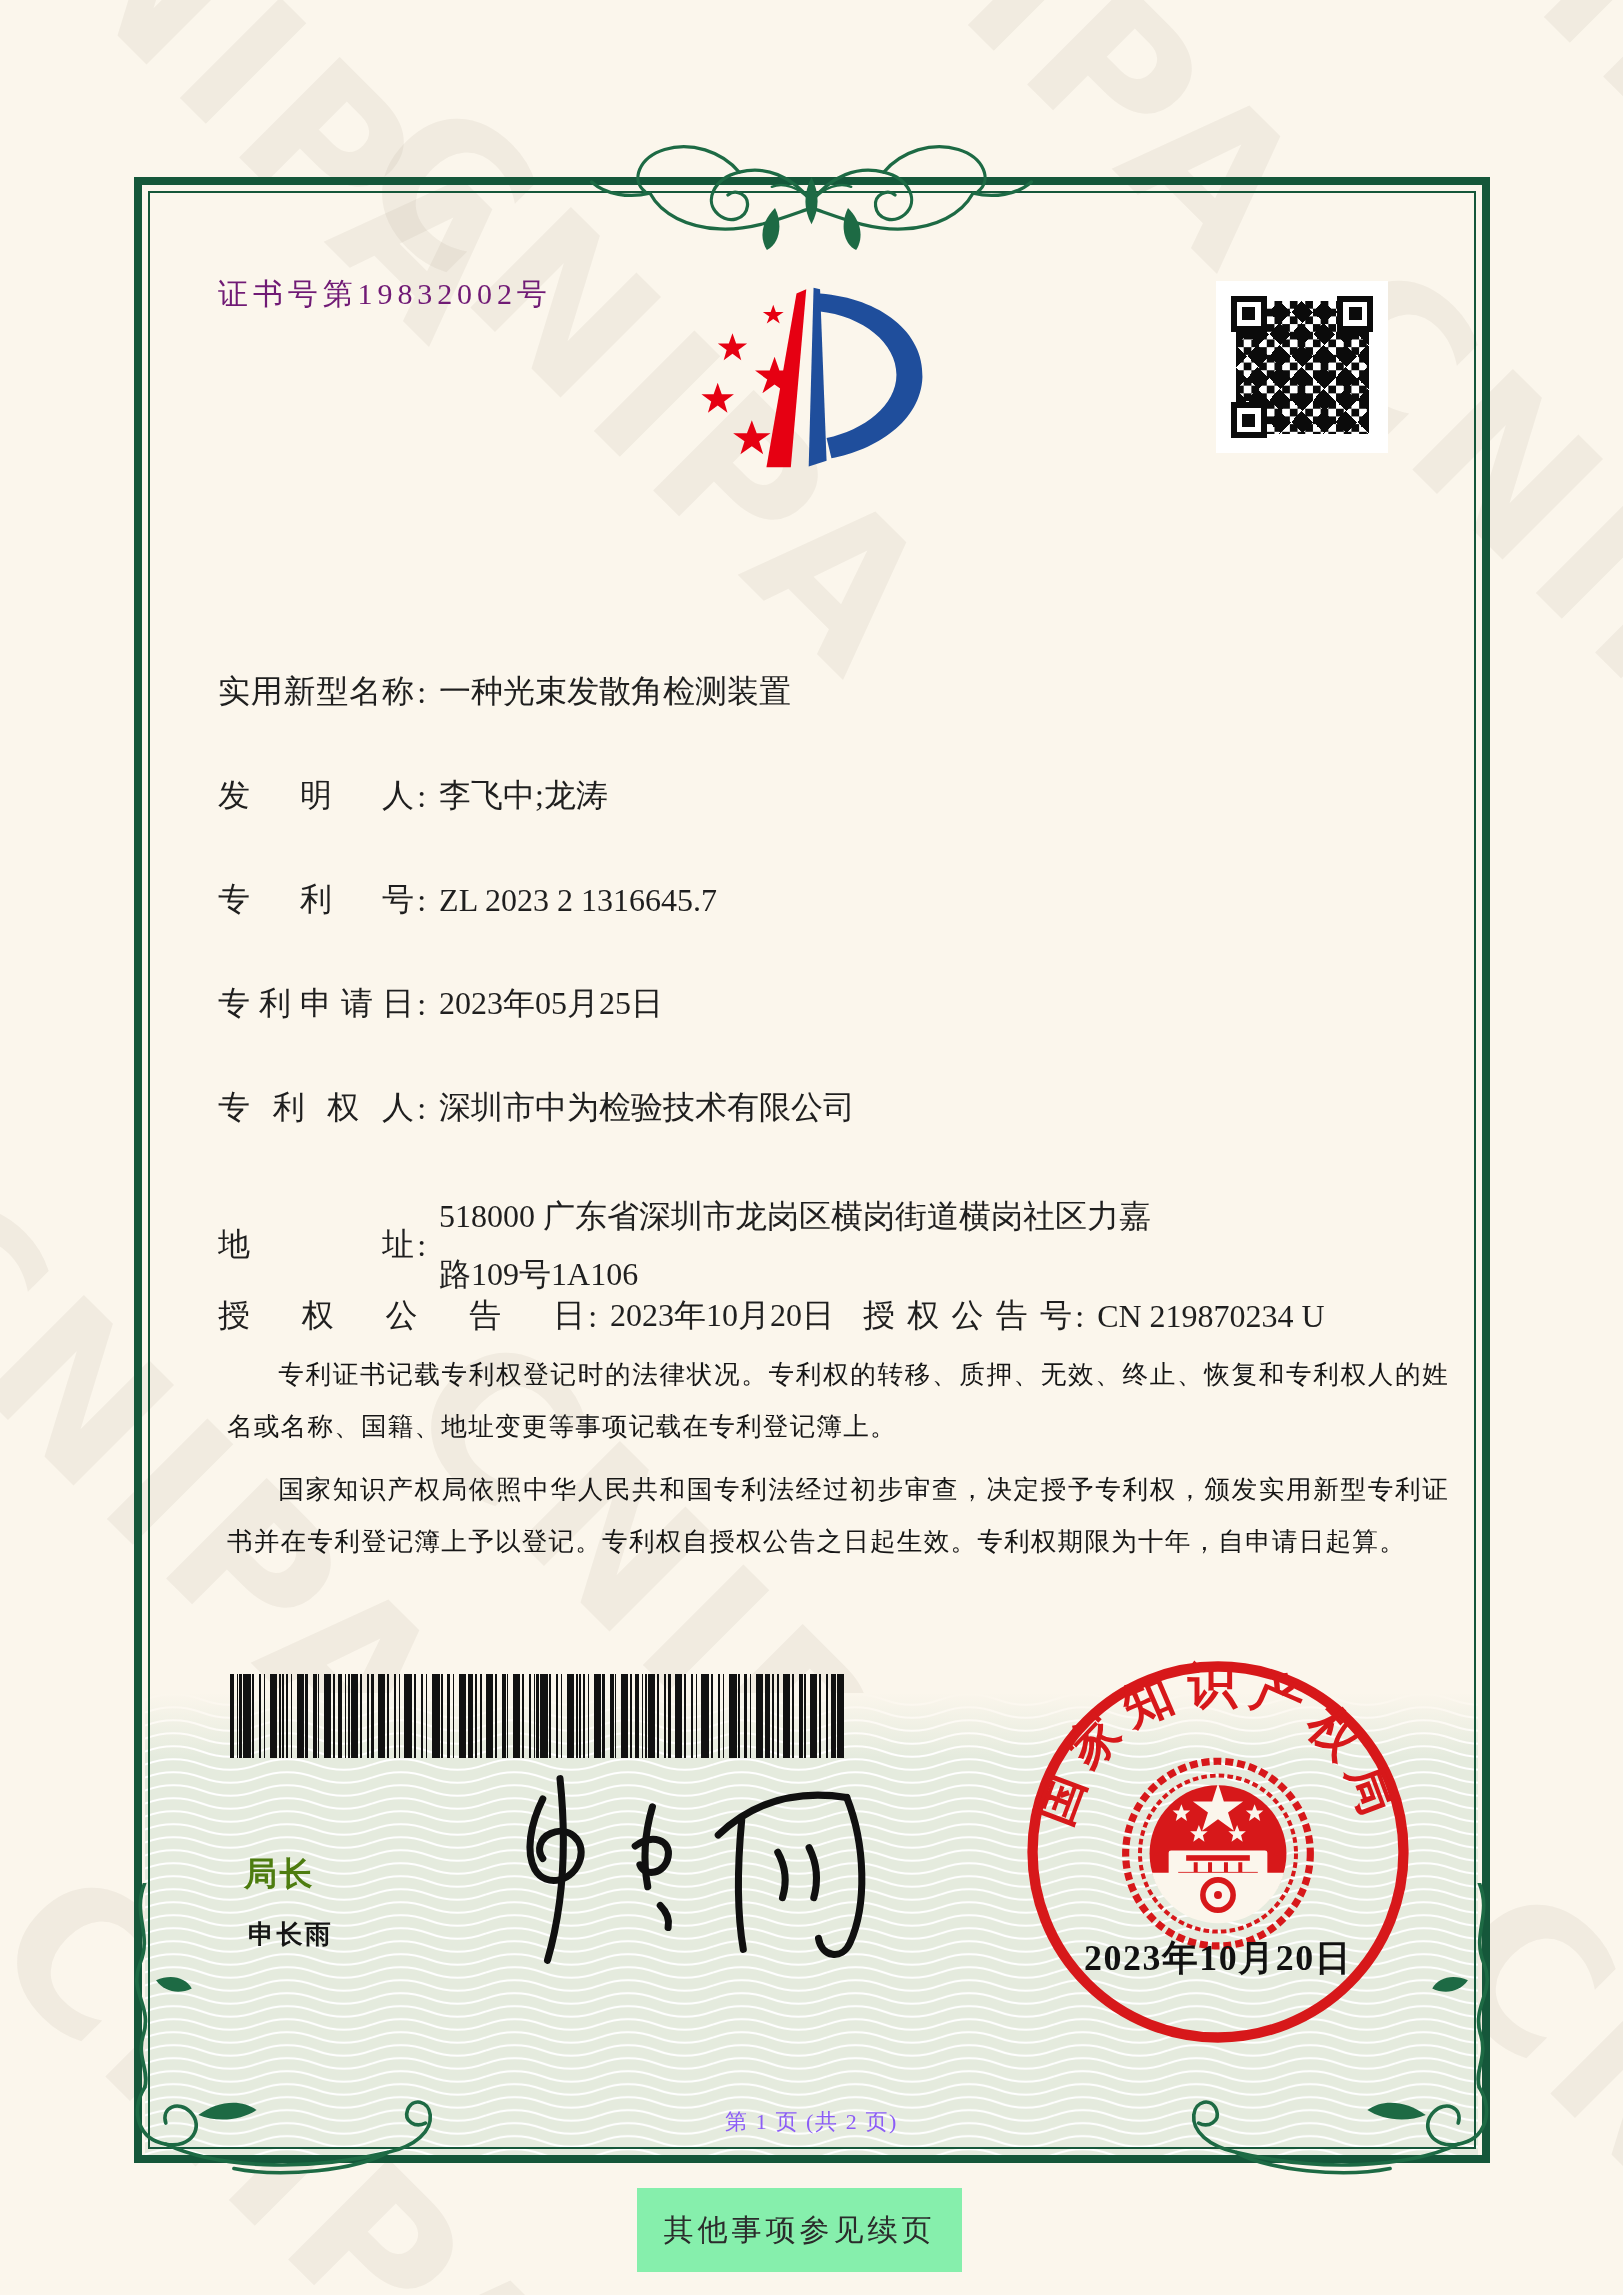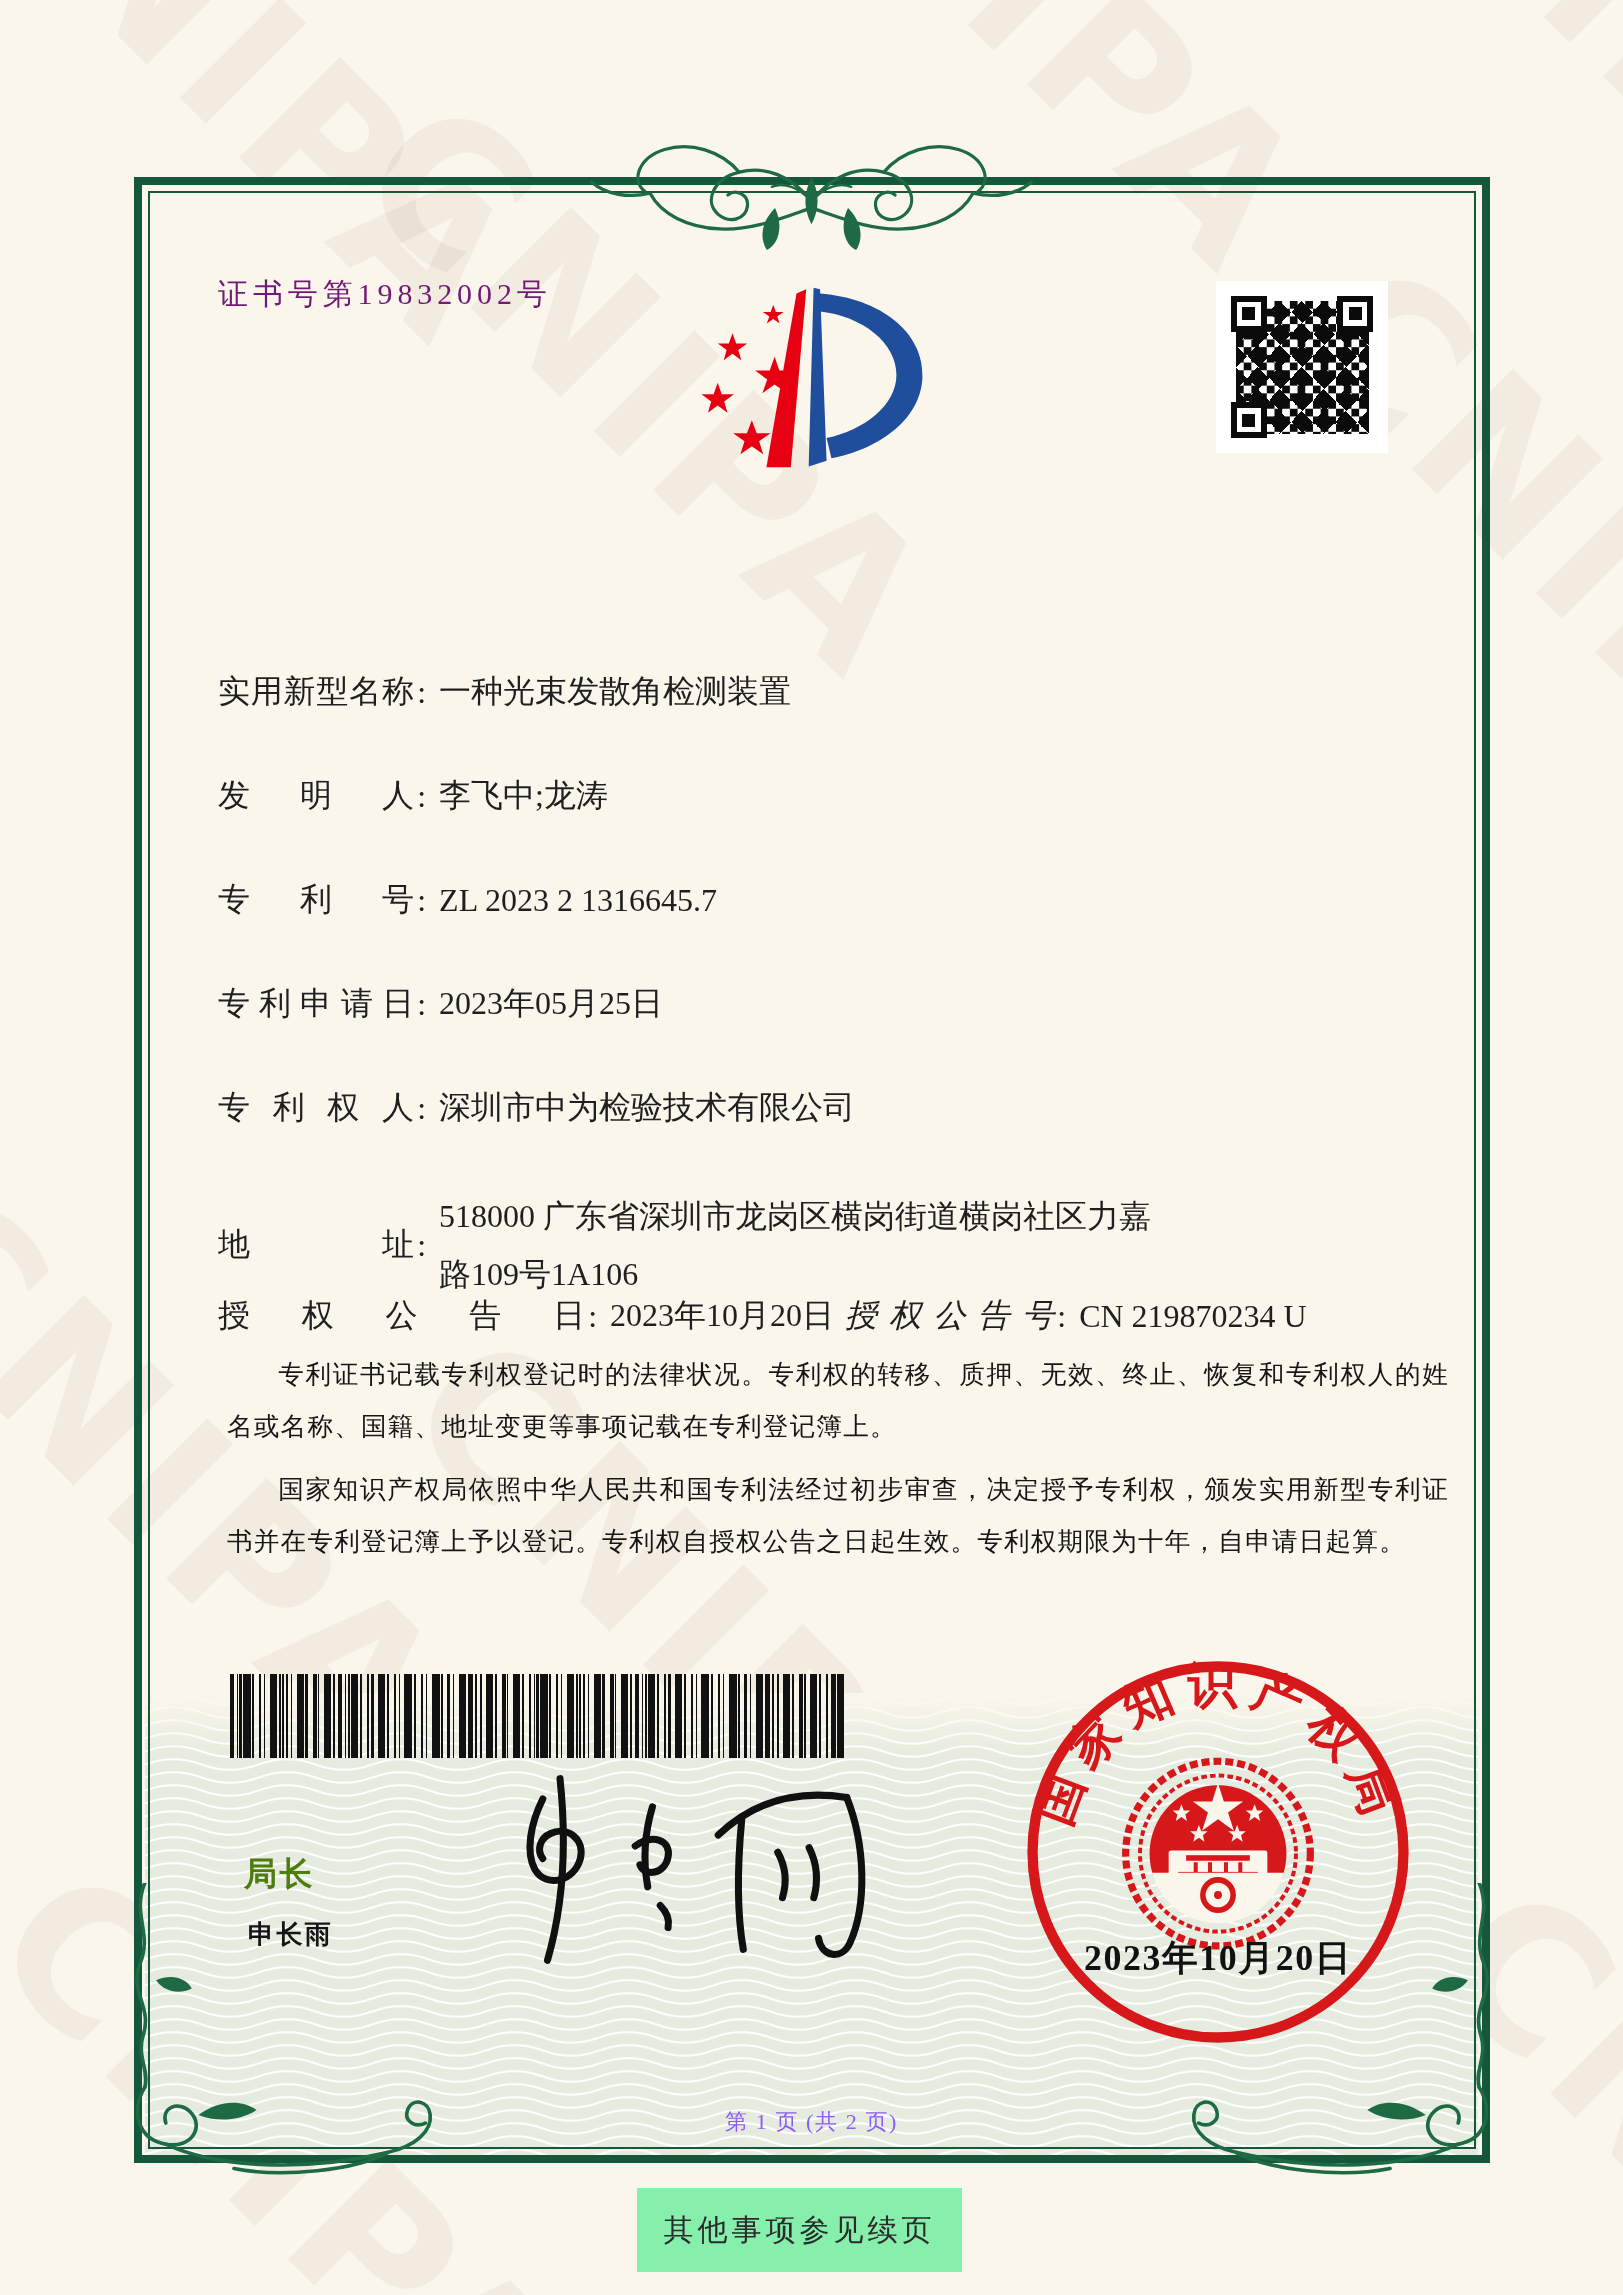--- a/index.html
+++ b/index.html
@@ -35,21 +35,21 @@
   .finder:after{content:"";position:absolute;left:5.7px;top:5.7px;width:13px;height:13px;background:#0b0b0b;}
   .f-tl{left:14.6px;top:14.6px}.f-tr{right:14.6px;top:14.6px}.f-bl{left:14.6px;bottom:14.6px}
 
   .title{position:absolute;left:0;top:502px;width:100%;text-align:center;
          font-size:76px;font-weight:900;letter-spacing:9.7px;color:#121212;}
 
   .row{position:absolute;left:218px;width:1234px;display:flex;align-items:center;
        font-size:32px;color:#1f1f1f;}
   .flabel{display:inline-block;width:196px;text-align:justify;text-align-last:justify;flex:none;}
   .flabel.wide{width:367px;}
-  .flabel.mid{width:209px;margin-left:11px;font-style:italic;}
+  .flabel.mid{width:209px;margin-left:29px;}
   .colon{flex:none;margin:0 13px 0 3.2px;}
   .fvalue{flex:none;}
   .fvalue.addr{width:735px;line-height:58px;}
 
   .paras{position:absolute;left:227px;top:1349px;width:1222px;font-size:25.6px;
          line-height:52px;color:#161616;text-align:justify;letter-spacing:1.2px;}
   .paras p{margin:0 0 11.4px 0;text-indent:2em;}
 
   .barcode{position:absolute;left:230px;top:1674px;width:610px;height:84px;
            border-left:2.4px solid #111;border-right:2.4px solid #111;

